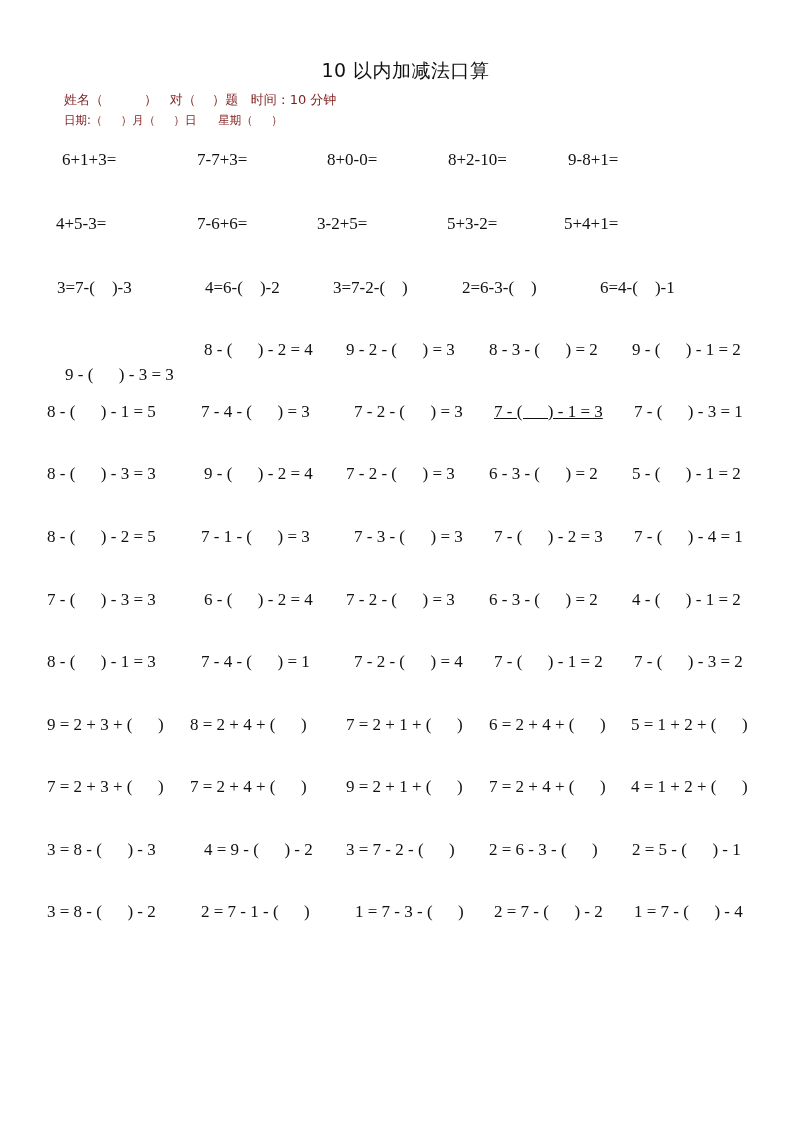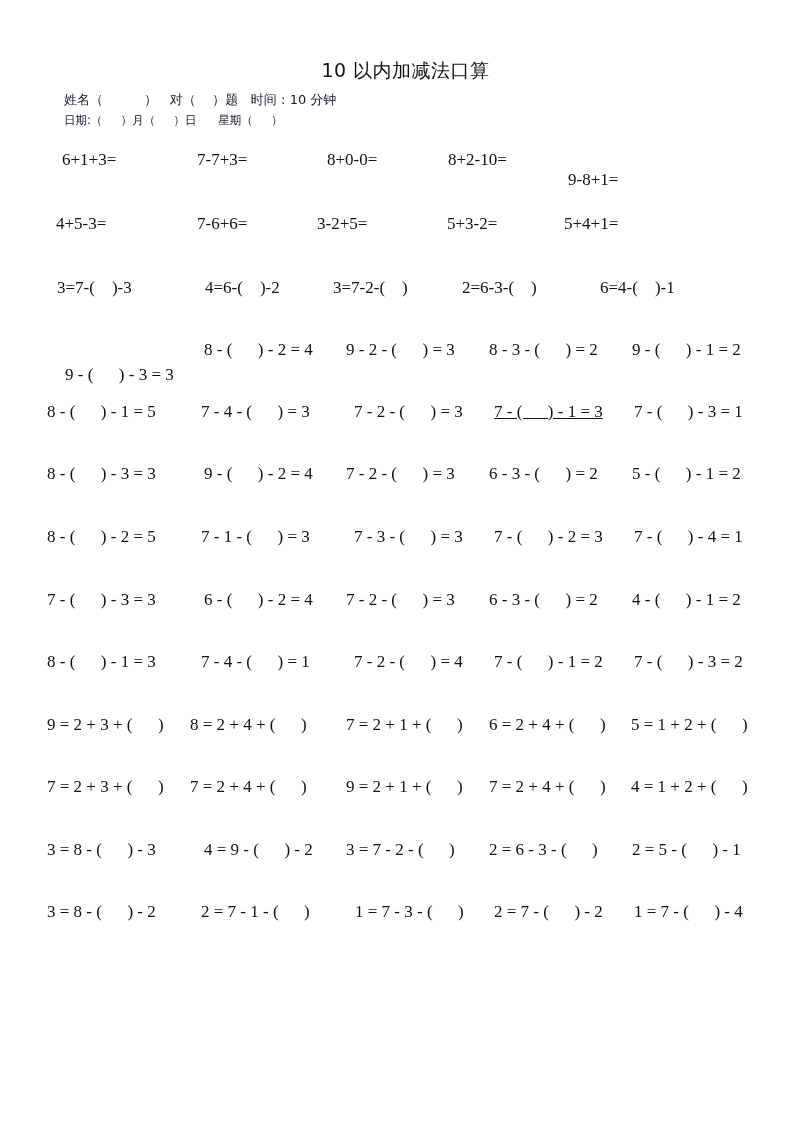--- a/index.html
+++ b/index.html
@@ -25,21 +25,21 @@
       font-size: 19px;
       letter-spacing: 0.5px;
       padding-left: 18px;
       box-sizing: border-box;
     }
     .info-line {
       position: absolute;
       left: 64px;
       font-family: "DejaVu Sans", "Liberation Sans", sans-serif;
       white-space: pre;
-      color: #0f172a;
+      color: #7f1d1d;
     }
     .info1 { top: 91px; font-size: 13px; }
     .info2 { top: 113px; font-size: 11.5px; }
     .prob {
       position: absolute;
       font-family: "Liberation Serif", "DejaVu Serif", serif;
       font-size: 17px;
       white-space: pre;
       line-height: 20px;
       transform: translateY(-10px);
@@ -50,21 +50,21 @@
 
 <div class="title">10 以内加减法口算</div>
 <div class="info-line info1">姓名（          ）   对（    ）题   时间：10 分钟</div>
 <div class="info-line info2">日期:（     ）月（     ）日      星期（     ）</div>
 
 <div id="problems">
     <div class="prob" style="left: 62px; top: 160px;">6+1+3=</div>
     <div class="prob" style="left: 197px; top: 160px;">7-7+3=</div>
     <div class="prob" style="left: 327px; top: 160px;">8+0-0=</div>
     <div class="prob" style="left: 448px; top: 160px;">8+2-10=</div>
-    <div class="prob" style="left: 568px; top: 160px; margin-top: 20px;">9-8+1=</div>
+    <div class="prob" style="left: 568px; top: 160px;">9-8+1=</div>
     <div class="prob" style="left: 56px; top: 224px;">4+5-3=</div>
     <div class="prob" style="left: 197px; top: 224px;">7-6+6=</div>
     <div class="prob" style="left: 317px; top: 224px;">3-2+5=</div>
     <div class="prob" style="left: 447px; top: 224px;">5+3-2=</div>
     <div class="prob" style="left: 564px; top: 224px;">5+4+1=</div>
     <div class="prob" style="left: 57px; top: 288px;">3=7-(    )-3</div>
     <div class="prob" style="left: 205px; top: 288px;">4=6-(    )-2</div>
     <div class="prob" style="left: 333px; top: 288px;">3=7-2-(    )</div>
     <div class="prob" style="left: 462px; top: 288px;">2=6-3-(    )</div>
     <div class="prob" style="left: 600px; top: 288px;">6=4-(    )-1</div>

